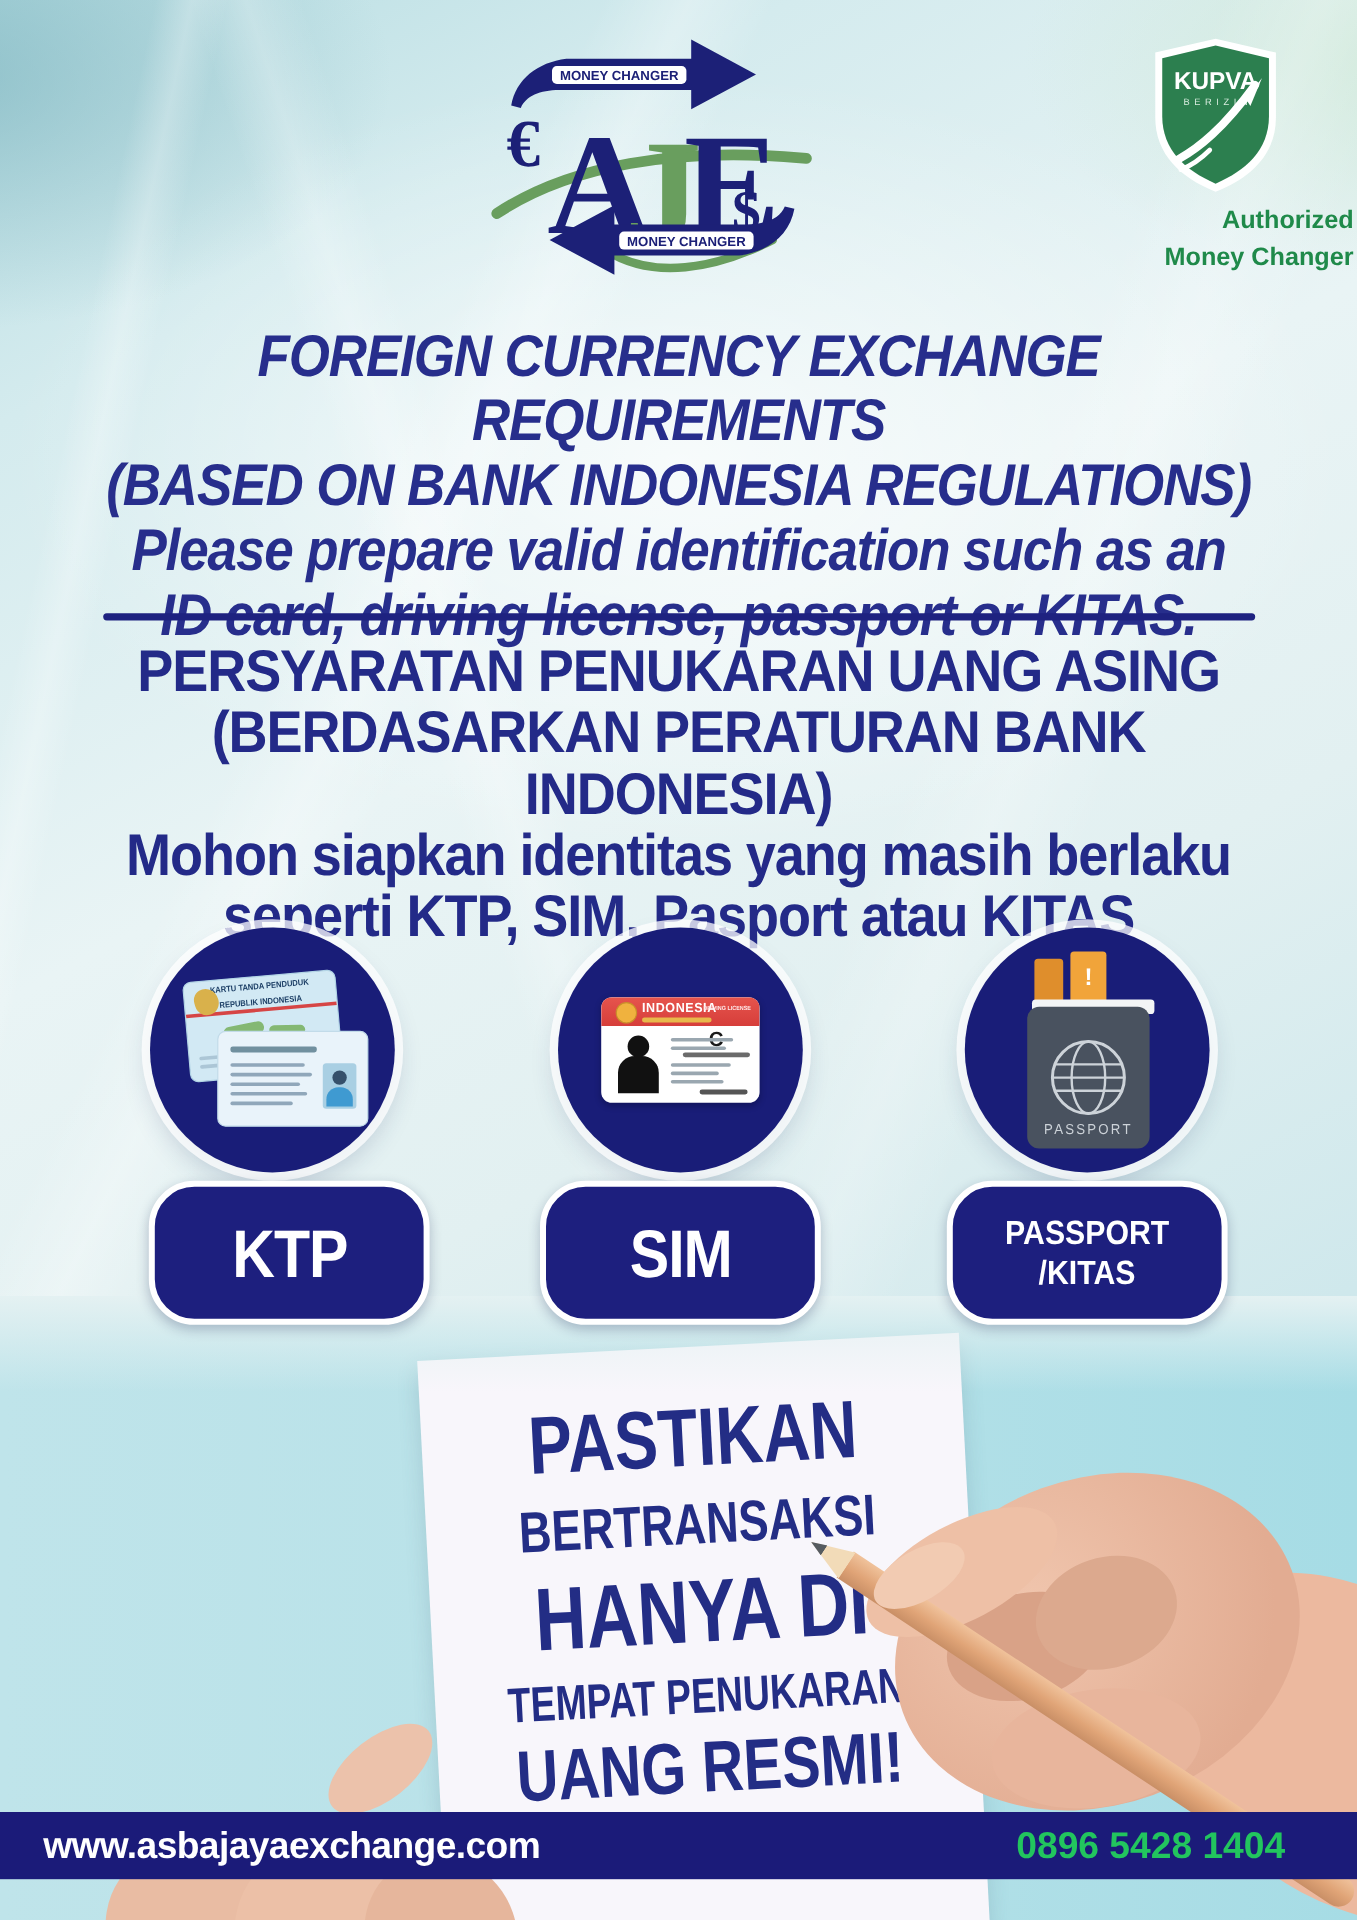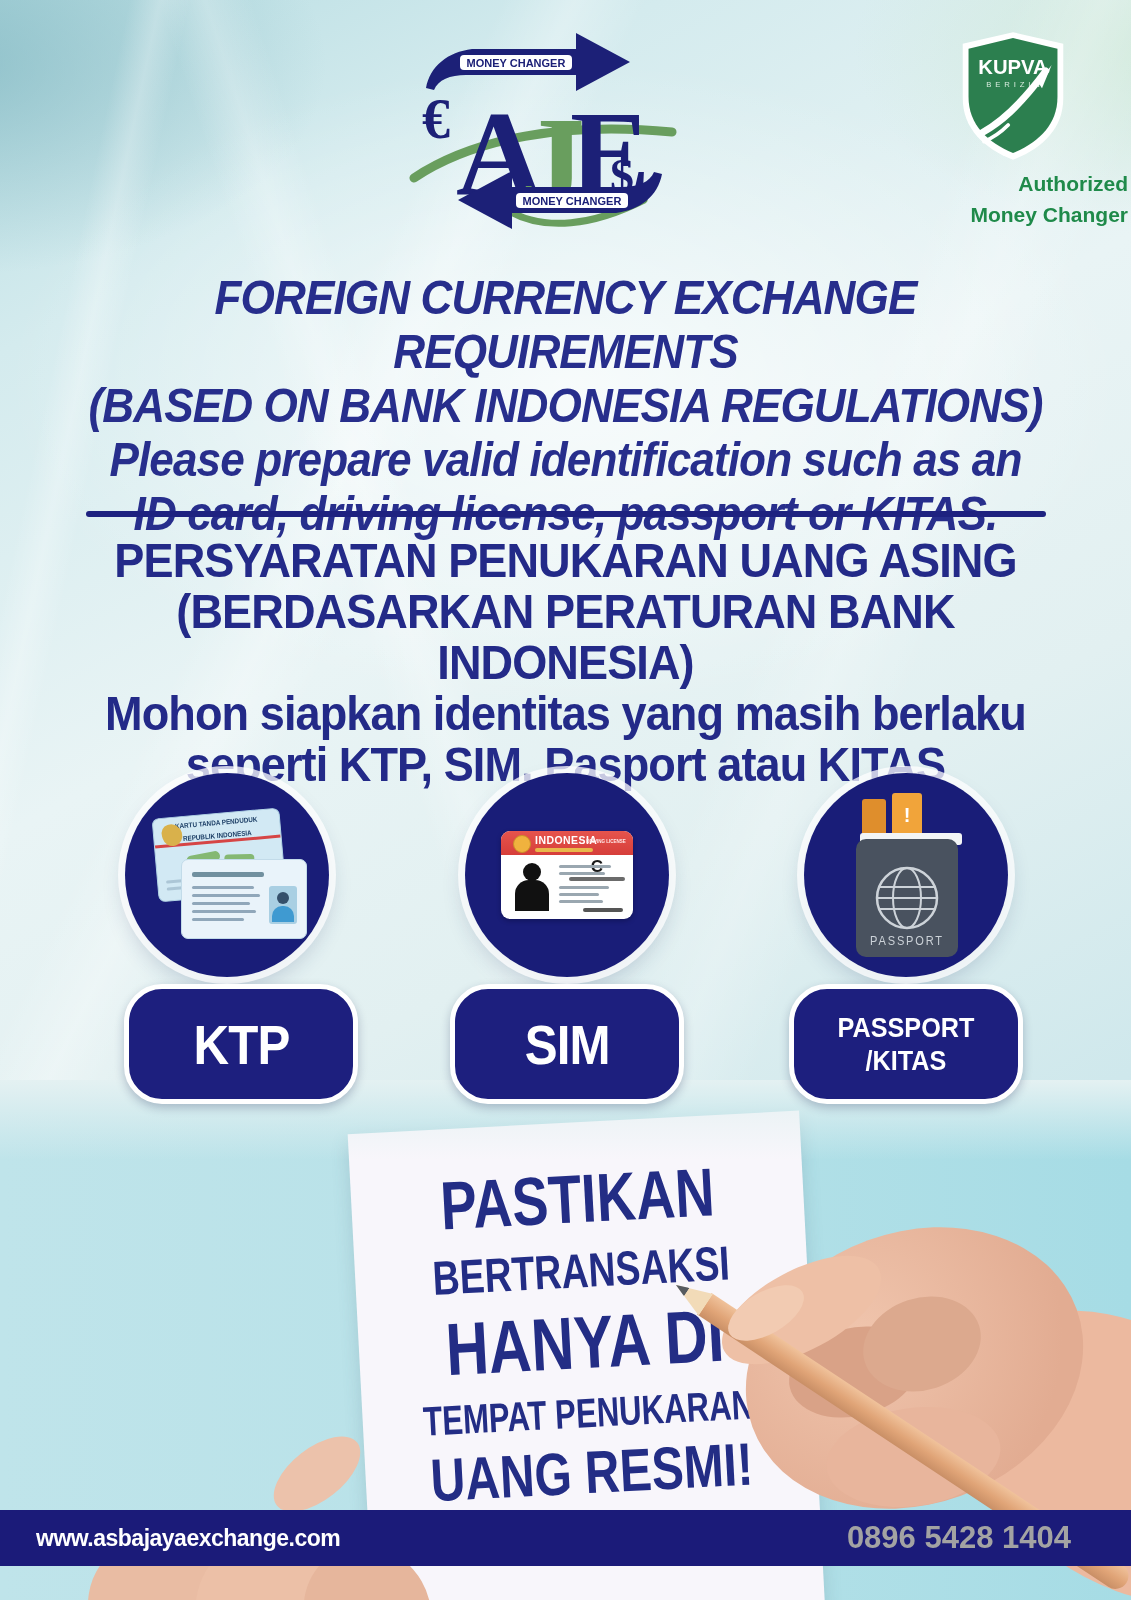--- a/index.html
+++ b/index.html
@@ -122,22 +122,22 @@
     background:linear-gradient(180deg,#f0c29b 0%,#e0a477 55%,#c98f66 100%);}
   .thumbtip{left:724px;top:212px;width:84px;height:42px;background:#f2cbb2;transform:rotate(-30deg);}
   .bf1{left:80px;top:468px;width:175px;height:145px;background:#e9bca3;transform:rotate(48deg);}
   .bf2{left:192px;top:458px;width:165px;height:155px;background:#ecc0a7;transform:rotate(55deg);}
   .bf3{left:300px;top:470px;width:135px;height:125px;background:#e6b69c;transform:rotate(60deg);}
 
   
   .footer{left:0;top:1510px;width:1131px;height:56px;background:#1b1b79;z-index:10;
     display:flex;align-items:center;justify-content:space-between;box-sizing:border-box;
     padding:0 60px 0 36px;font-weight:bold;}
-  .footer .site{color:#fff;font-size:23px;letter-spacing:-.5px;}
-  .footer .mob{color:#a3a3a3;font-size:31px;}
+  .footer .site{color:#fff;font-size:31px;letter-spacing:-.5px;}
+  .footer .mob{color:#22c55e;font-size:31px;}
   .footer .off{color:#fff;font-size:31px;}
 
   .z2{z-index:2;} .z3{z-index:3;} .z4{z-index:4;}
 </style>
 </head>
 <body>
 
 <div class="abs poster-bg">
   <div class="abs streak s1"></div>
   <div class="abs streak s2"></div>

